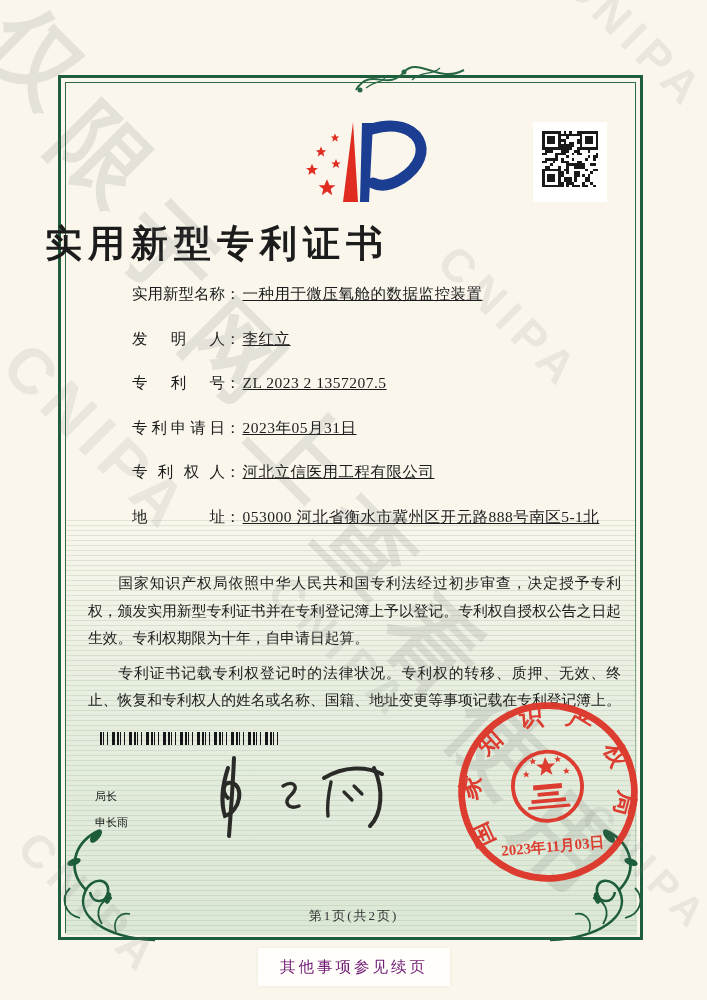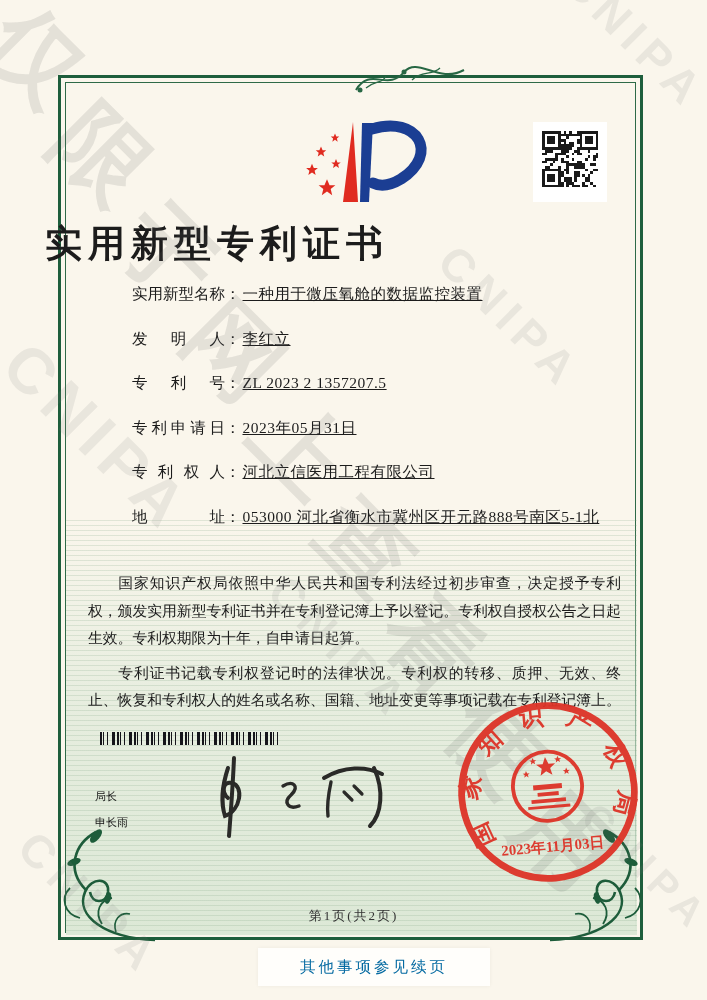--- a/index.html
+++ b/index.html
@@ -41,23 +41,23 @@
   .barcode{position:absolute;left:100px;top:732px;width:180px;height:13px;z-index:2;
      background:repeating-linear-gradient(90deg,#15151a 0 2px,transparent 2px 3px,#15151a 3px 4px,
        transparent 4px 7px,#15151a 7px 8px,transparent 8px 12px,#15151a 12px 15px,transparent 15px 17px);}
   
   .signer{position:absolute;left:95px;top:789px;font-family:"Liberation Sans","DejaVu Sans",sans-serif;
           font-size:11px;color:#111;z-index:2;}
   .signer div{margin-bottom:11px;}
   .signature{position:absolute;left:198px;top:752px;z-index:2;}
   .seal{position:absolute;left:452px;top:696px;width:192px;height:192px;z-index:4;transform:rotate(-5deg);opacity:.95;}
   .page-info{position:absolute;left:0;top:907px;width:100%;text-align:center;font-size:13px;color:#333;z-index:2;letter-spacing:2px;}
-  .note-box{position:absolute;left:258px;top:948px;width:232px;height:38px;background:#fffefb;
+  .note-box{position:absolute;left:258px;top:948px;width:192px;height:38px;background:#fffefb;
             box-shadow:0 0 4px rgba(0,0,0,.05);z-index:2;text-align:center;line-height:38px;
-            font-size:15.5px;letter-spacing:3px;color:#0369a1;}
+            font-size:15.5px;letter-spacing:3px;color:#701a75;}
   .ornament{position:absolute;z-index:2;}
 </style>
 </head>
 <body>
 
 <div class="page">
 
   <div class="frame-outer"></div>
   <div class="frame-inner"></div>
   <div class="guilloche"></div>

